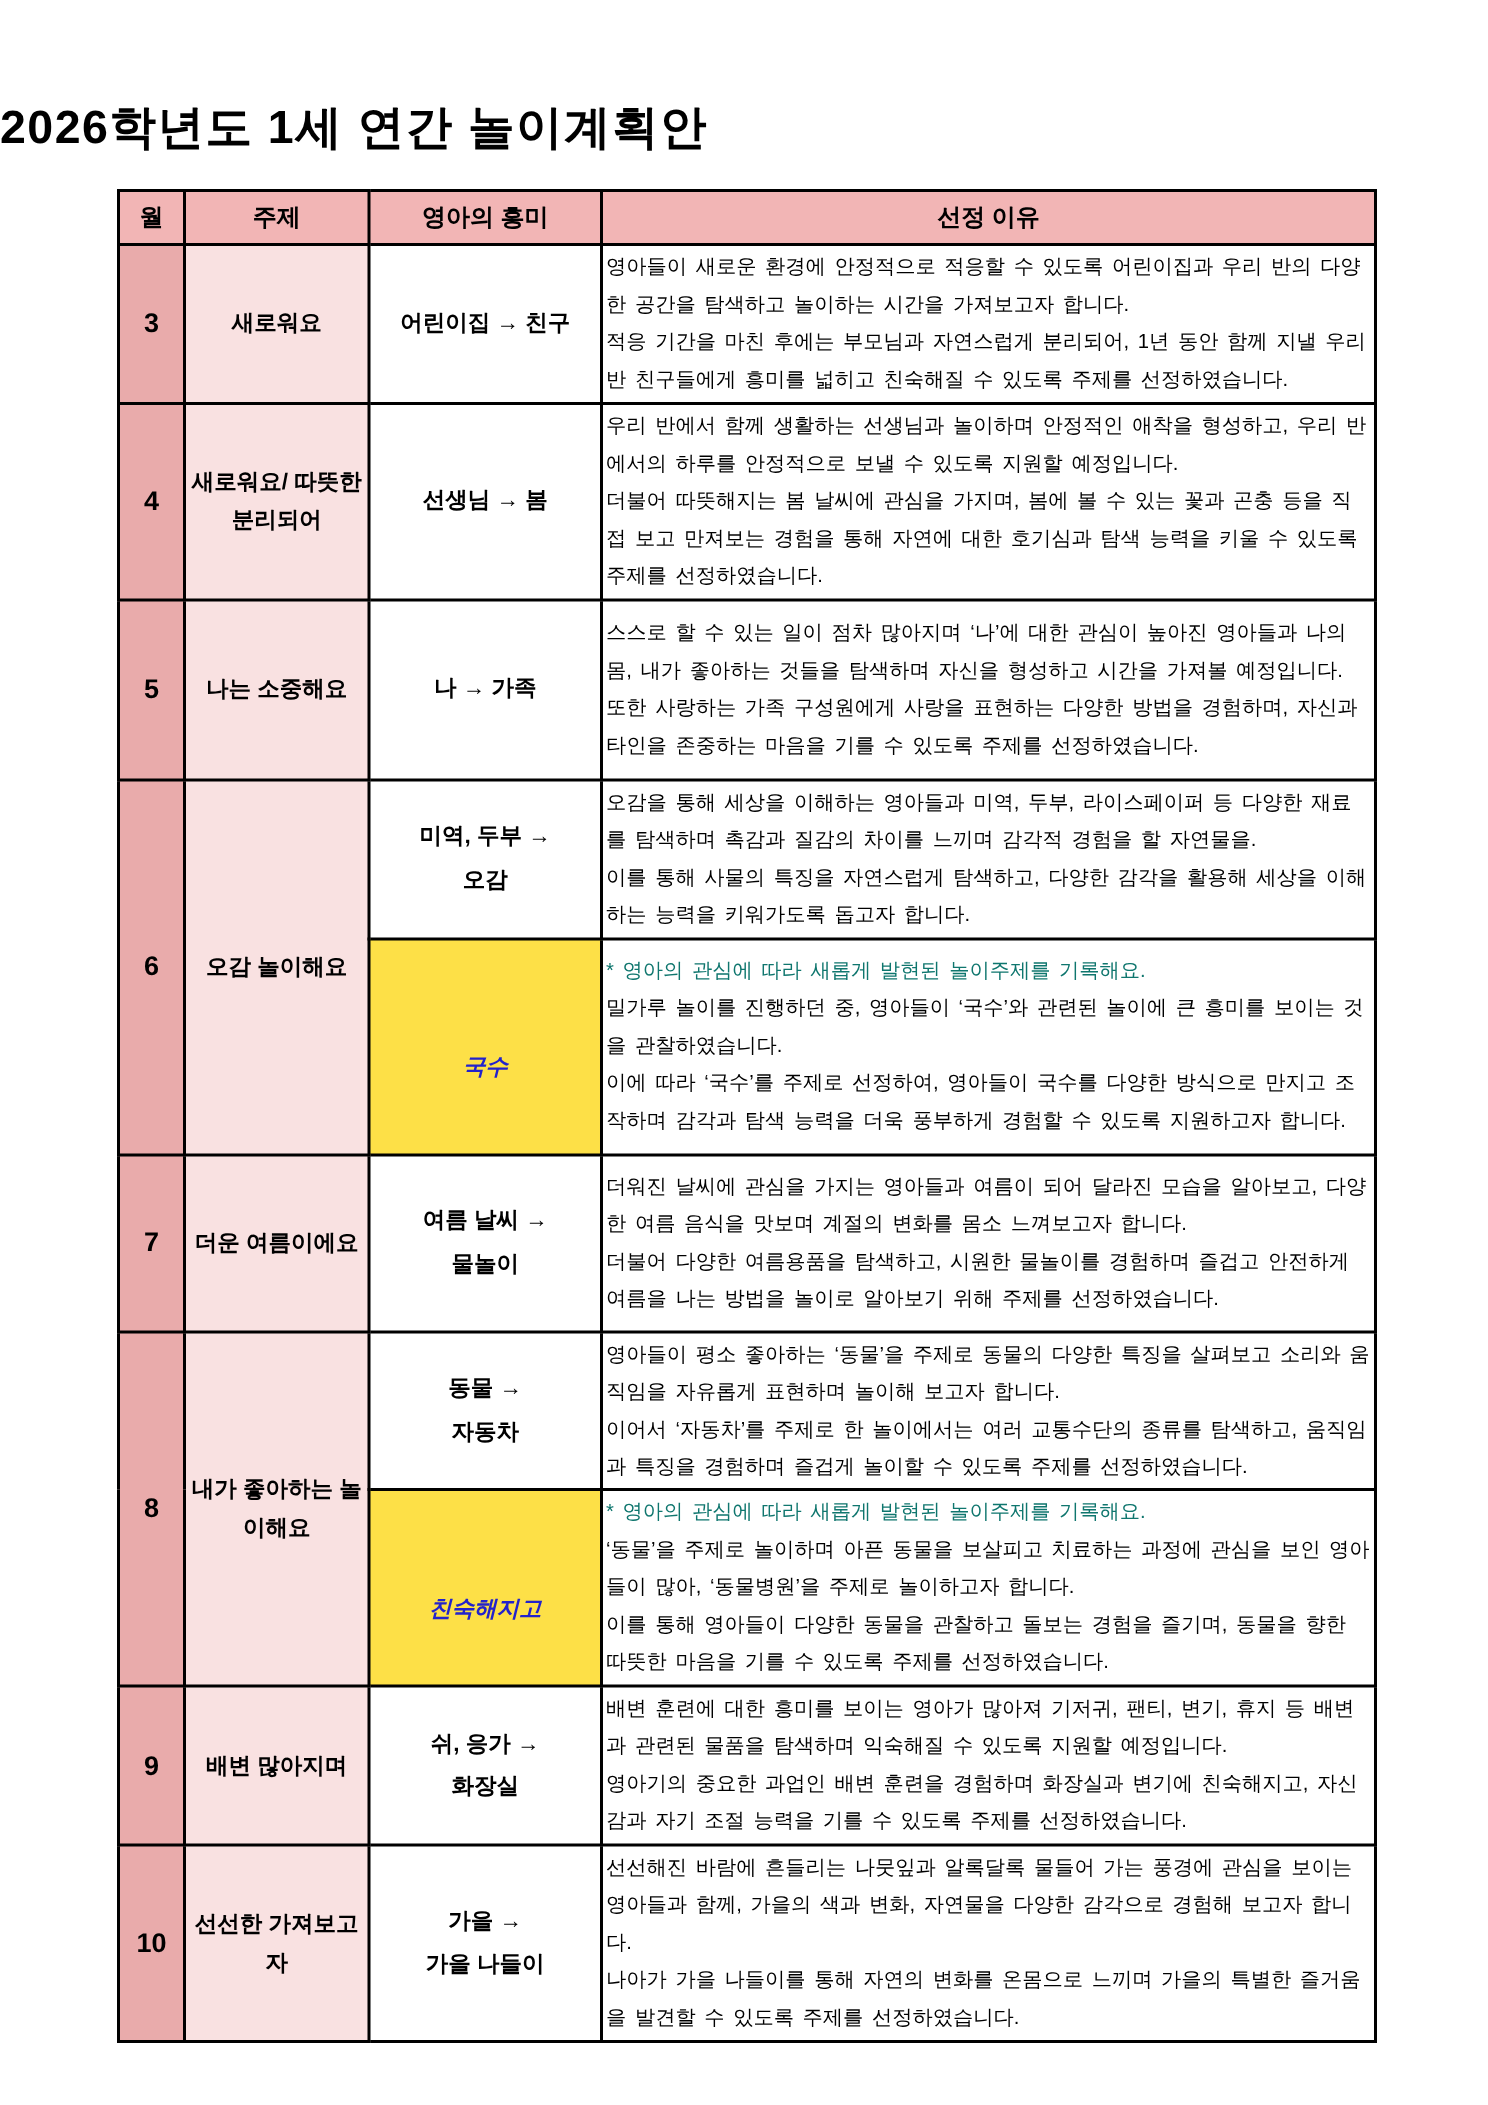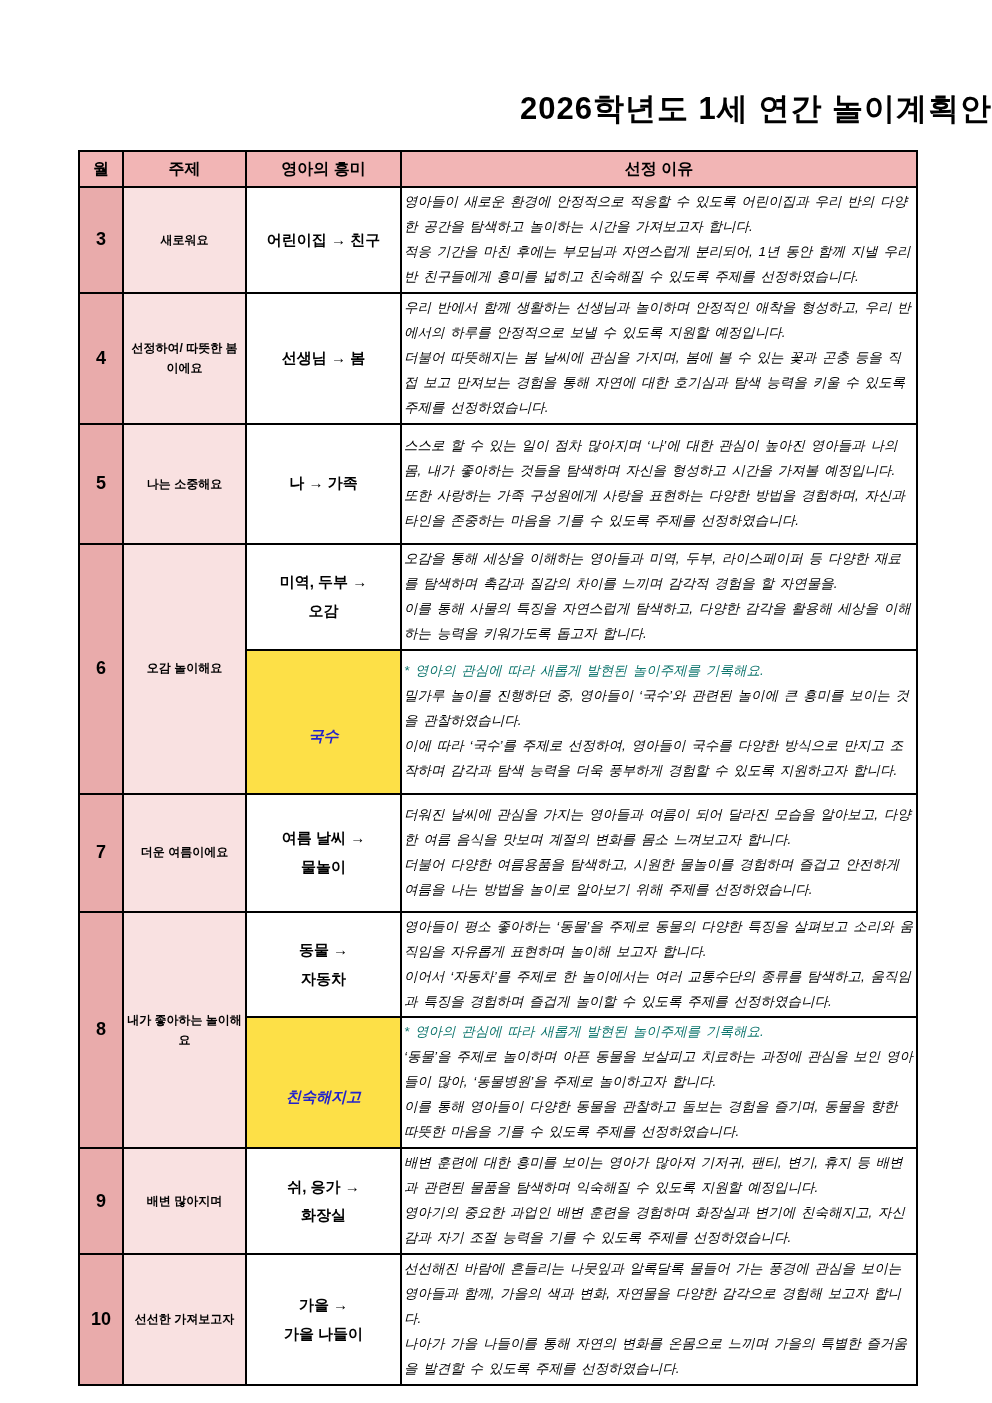--- a/index.html
+++ b/index.html
@@ -2,22 +2,22 @@
 <html lang="ko"><head>
 <meta charset="utf-8">
 <style>
   html,body{margin:0;padding:0;background:#ffffff;}
   body{
     width:992px;height:1403px;position:relative;
     font-family:"Liberation Sans","DejaVu Sans",sans-serif;
     color:#000;
   }
   .page-title{
-    margin:88px 0 20px 0;
-    text-align:right;
+    margin:64px 0 20px 0;
+    text-align:left;
     font-size:31px;
     font-weight:bold;
     letter-spacing:1px;
     color:#000;
   }
   table.plan{
     margin-left:78px;
     width:838px;
     border-collapse:collapse;
     table-layout:fixed;
@@ -50,21 +50,21 @@
     text-align:center;
   }
   td.month{
     background:#e9abab;
     font-size:18px;
     font-weight:bold;
     text-align:center;
   }
   td.theme{
     background:#f9e1e1;
-    font-size:12px;
+    font-size:15px;
     font-weight:bold;
     text-align:center;
     line-height:1.7;
     padding:2px 6px;
   }
   td.interest{
     background:#ffffff;
     font-size:15px;
     font-weight:bold;
     text-align:center;
@@ -73,21 +73,20 @@
   }
   td.interest.emergent{
     background:#fde047;
   }
   td.interest.emergent .emph{
     color:#2222cc;
     font-style:italic;
   }
   td.reason{
     font-size:13.5px;
-    font-style:italic;
     line-height:1.85;
     padding:4px 10px;
     text-align:left;
     word-spacing:2px;
   }
   td.reason .note{
     color:#0f766e;
   }
 </style>
 </head>
@@ -117,21 +116,21 @@
       <td class="theme">새로워요</td>
       <td class="interest">어린이집 → 친구</td>
       <td class="reason">
         <div>영아들이 새로운 환경에 안정적으로 적응할 수 있도록 어린이집과 우리 반의 다양한 공간을 탐색하고 놀이하는 시간을 가져보고자 합니다.</div>
         <div>적응 기간을 마친 후에는 부모님과 자연스럽게 분리되어, 1년 동안 함께 지낼 우리 반 친구들에게 흥미를 넓히고 친숙해질 수 있도록 주제를 선정하였습니다.</div>
       </td>
     </tr>
 
     <tr class="r4">
       <td class="month">4</td>
-      <td class="theme">선정하여/ 따뜻한 봄이에요</td>
+      <td class="theme">새로워요/ 따뜻한 분리되어</td>
       <td class="interest">선생님 → 봄</td>
       <td class="reason">
         <div>우리 반에서 함께 생활하는 선생님과 놀이하며 안정적인 애착을 형성하고, 우리 반에서의 하루를 안정적으로 보낼 수 있도록 지원할 예정입니다.</div>
         <div>더불어 따뜻해지는 봄 날씨에 관심을 가지며, 봄에 볼 수 있는 꽃과 곤충 등을 직접 보고 만져보는 경험을 통해 자연에 대한 호기심과 탐색 능력을 키울 수 있도록 주제를 선정하였습니다.</div>
       </td>
     </tr>
 
     <tr class="r5">
       <td class="month">5</td>
       <td class="theme">나는 소중해요</td>

